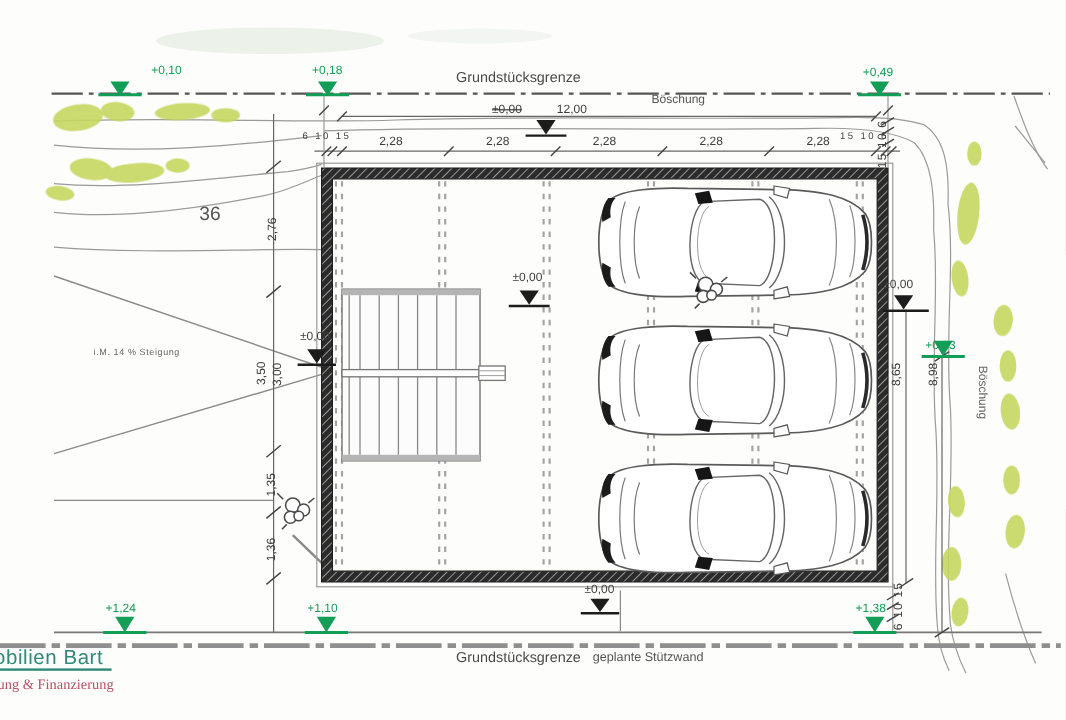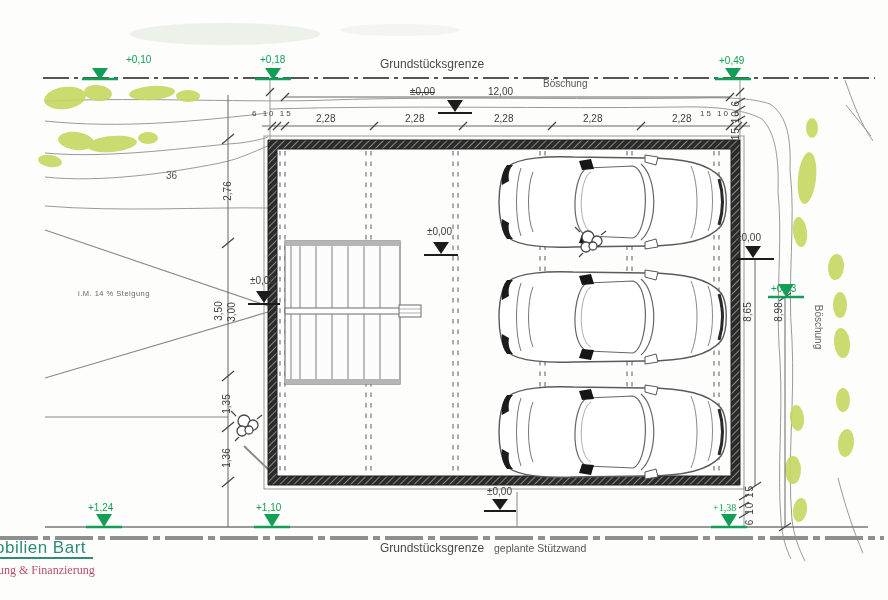--- a/index.html
+++ b/index.html
@@ -1,21 +1,21 @@
 <!DOCTYPE html>
 <html><head>
 <meta charset="utf-8">
 <style>
   html,body{margin:0;padding:0;background:#e8e8e8;}
   .sheet{position:relative;width:888px;height:600px;background:#fdfdfb;overflow:hidden;
          font-family:"Liberation Sans",sans-serif;}
   .sheet svg{position:absolute;left:0;top:0;}
   .lbl{position:absolute;font-size:10px;color:#3d3d3d;white-space:nowrap;line-height:1;}
   .lbl12{font-size:12px;color:#4a4a4a;}
-  .lbl11{font-size:10px;color:#555;}
+  .lbl11{font-size:16px;color:#555;}
   .sm{font-size:8px;letter-spacing:2px;color:#444;}
   .tiny{font-size:7px;letter-spacing:1px;color:#555;}
   .green{color:#129e56;}
   .strike{text-decoration:line-through;}
   .rot{position:absolute;font-size:10px;color:#3d3d3d;white-space:nowrap;line-height:1;
        transform:translate(-50%,-50%) rotate(-90deg);}
   .rot90{position:absolute;font-size:10px;color:#666;white-space:nowrap;line-height:1;
        transform:translate(-50%,-50%) rotate(90deg);}
   .title{position:absolute;font-size:19px;letter-spacing:1.5px;color:#4a4a4a;}
   .logo1{position:absolute;font-size:17px;color:#2f8a78;letter-spacing:.5px;}
@@ -253,21 +253,21 @@
 </svg>
 
 <div class="lbl lbl12" style="left:380px;top:58px;">Grundstücksgrenze</div>
 <div class="lbl" style="left:543px;top:79px;color:#555;">Böschung</div>
 
 <div class="lbl green" style="left:87px;top:55px;margin-left:39px;">+0,10</div>
 <div class="lbl green" style="left:260px;top:55px;">+0,18</div>
 <div class="lbl green" style="left:719px;top:56px;">+0,49</div>
 
 <div class="lbl strike" style="left:410px;top:87px;">±0,00</div>
-<div class="lbl" style="left:488px;top:87px;">12,00</div>
+<div class="lbl" style="left:464px;top:87px;">12,00</div>
 
 <div class="lbl sm" style="left:252px;top:110px;">6 10 15</div>
 <div class="lbl sm" style="left:700px;top:110px;">15 10 6</div>
 
 <div class="lbl" style="left:316px;top:114px;">2,28</div>
 <div class="lbl" style="left:405px;top:114px;">2,28</div>
 <div class="lbl" style="left:494px;top:114px;">2,28</div>
 <div class="lbl" style="left:583px;top:114px;">2,28</div>
 <div class="lbl" style="left:672px;top:114px;">2,28</div>
 
@@ -290,21 +290,21 @@
 <div class="rot90" style="left:818px;top:327px;font-size:10px;">Böschung</div>
 
 <div class="rot tiny" style="left:736px;top:120px;">15 10 6</div>
 <div class="rot tiny" style="left:750px;top:505px;">6 10 15</div>
 
 <div class="lbl" style="left:487px;top:487px;">±0,00</div>
 <div class="lbl" style="left:494px;top:543px;font-size:10.5px;color:#555;">geplante Stützwand</div>
 
 <div class="lbl green" style="left:88px;top:503px;">+1,24</div>
 <div class="lbl green" style="left:256px;top:503px;">+1,10</div>
-<div class="lbl green" style="left:713px;top:503px;font-family:Liberation Serif, serif;">+1,38</div>
+<div class="lbl green" style="left:713px;top:503px;">+1,38</div>
 
 <div class="lbl lbl12" style="left:380px;top:542px;">Grundstücksgrenze</div>
 
 <div class="logo1" style="left:-5px;top:538px;">obilien Bart</div>
 <div class="logo-ul" style="left:0;top:557px;width:93px;"></div>
 <div class="logo2" style="left:-2px;top:563px;">ung &amp; Finanzierung</div>
 
 </div>
 
 </body></html>

